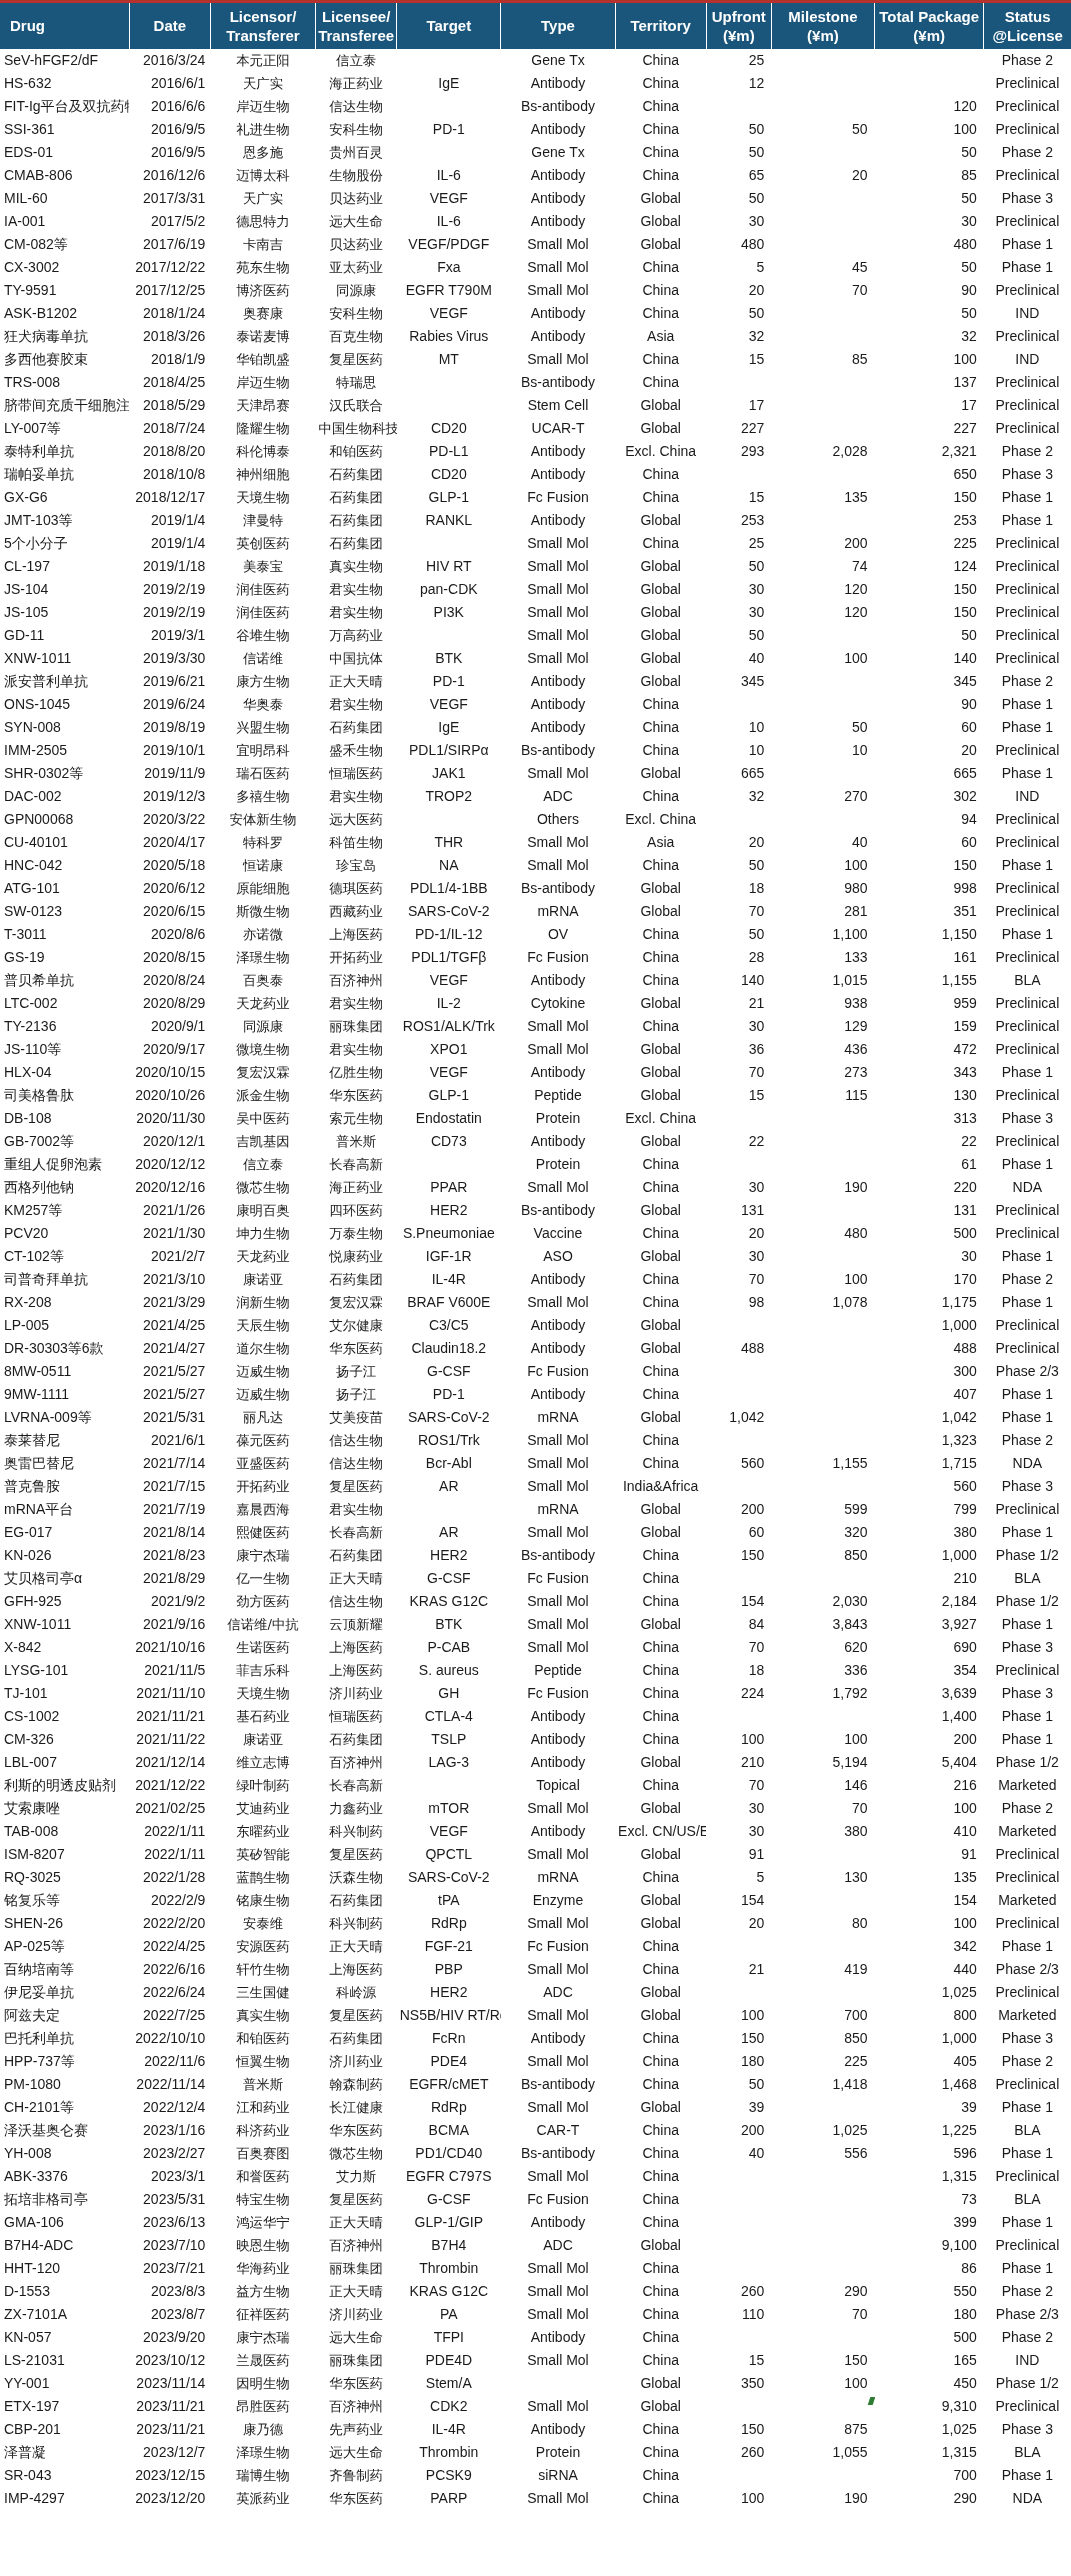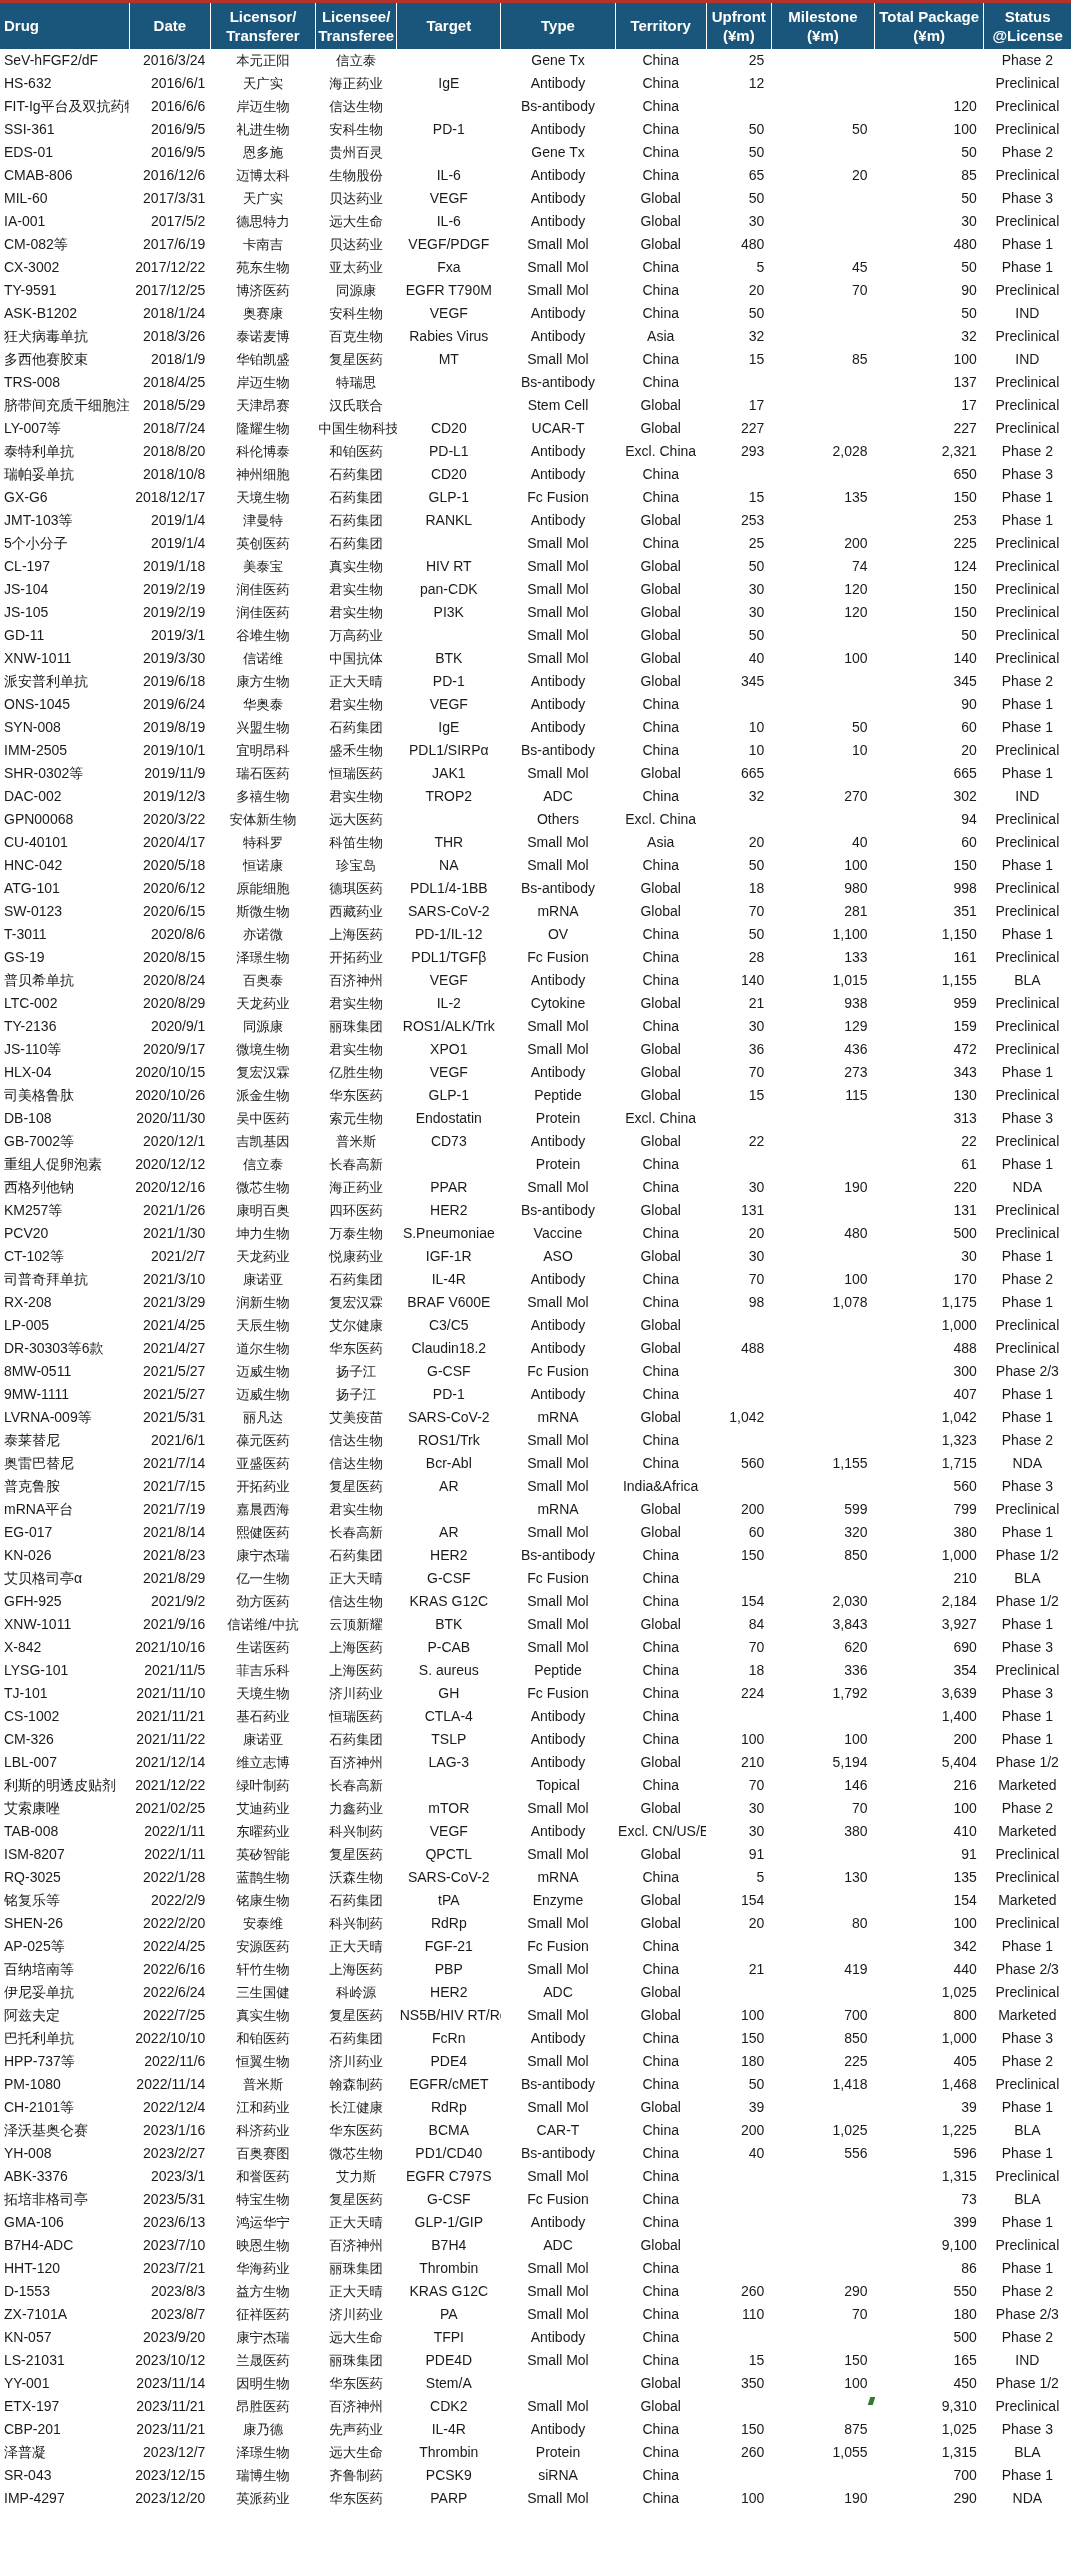--- a/index.html
+++ b/index.html
@@ -4,21 +4,21 @@
 <style>
   html,body{margin:0;padding:0;background:#ffffff;}
   body{width:1071px;font-family:"Liberation Sans","DejaVu Sans",sans-serif;color:#1a1a1a;}
   .sheet{width:1071px;}
   table{width:1071px;border-collapse:collapse;table-layout:fixed;}
   thead th{
     background:#1a567b;color:#ffffff;font-weight:bold;font-size:15px;line-height:1.3;
     height:46px;vertical-align:middle;text-align:center;white-space:pre-line;
     border-top:3px solid #b5322d;border-left:1px solid #ffffff;padding:0 2px;overflow:hidden;
   }
-  thead th:first-child{border-left:none;text-align:left;padding-left:4px;}
+  thead th:first-child{border-left:none;text-align:left;padding-left:10px;}
   tbody td{
     height:23px;font-size:14px;line-height:23px;vertical-align:middle;
     white-space:nowrap;overflow:hidden;padding:0 3px;position:relative;
   }
   
   col.c0{width:129px}col.c1{width:81px}col.c2{width:105px}col.c3{width:81px}
   col.c4{width:104px}col.c5{width:114px}col.c6{width:91px}col.c7{width:65px}
   col.c8{width:103px}col.c9{width:109px}col.c10{width:87px}
   
   td.c0{text-align:left;padding-left:4px;}
@@ -418,21 +418,21 @@
           <td class="c4">BTK</td>
           <td class="c5">Small Mol</td>
           <td class="c6">Global</td>
           <td class="c7">40</td>
           <td class="c8">100</td>
           <td class="c9">140</td>
           <td class="c10">Preclinical</td>
         </tr>
         <tr>
           <td class="c0">派安普利单抗</td>
-          <td class="c1">2019/6/18</td>
+          <td class="c1">2019/6/21</td>
           <td class="c2">康方生物</td>
           <td class="c3">正大天晴</td>
           <td class="c4">PD-1</td>
           <td class="c5">Antibody</td>
           <td class="c6">Global</td>
           <td class="c7">345</td>
           <td class="c8"></td>
           <td class="c9">345</td>
           <td class="c10">Phase 2</td>
         </tr>

